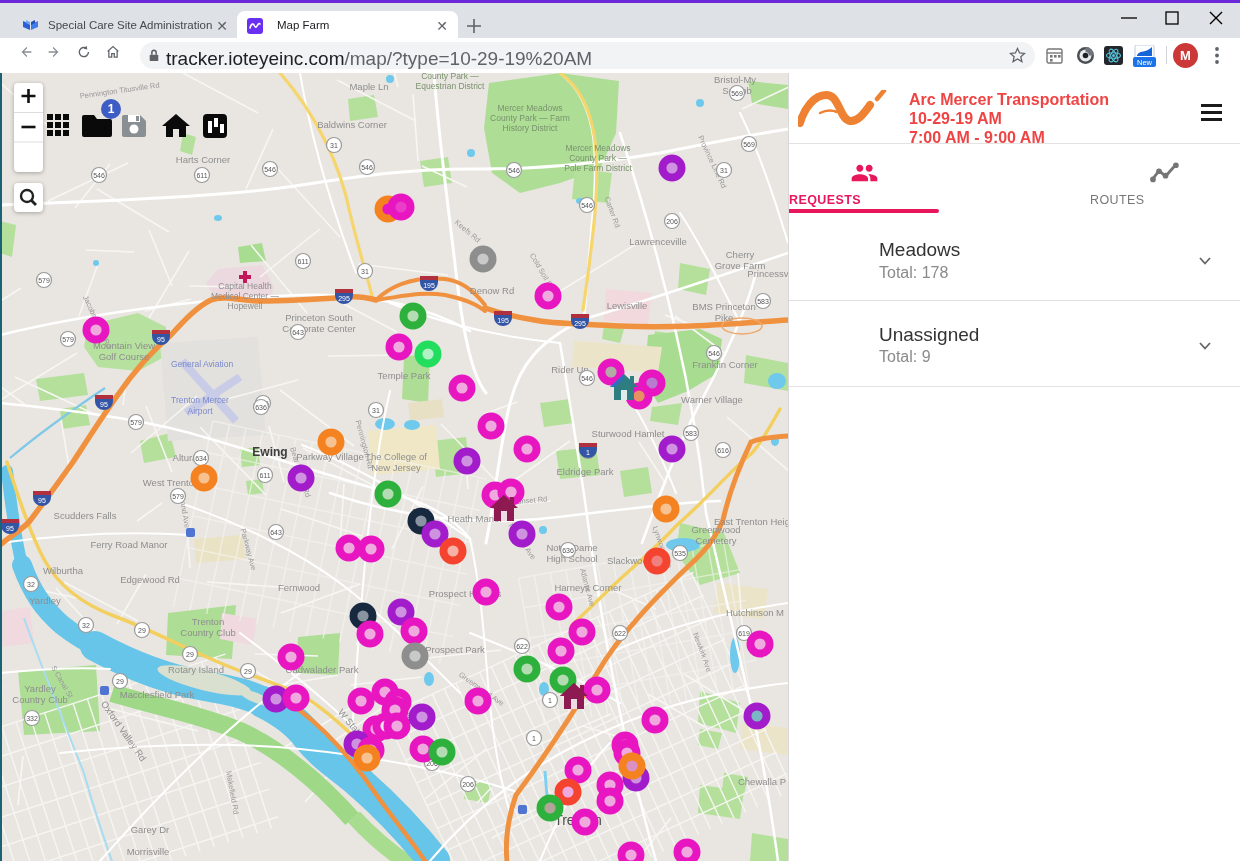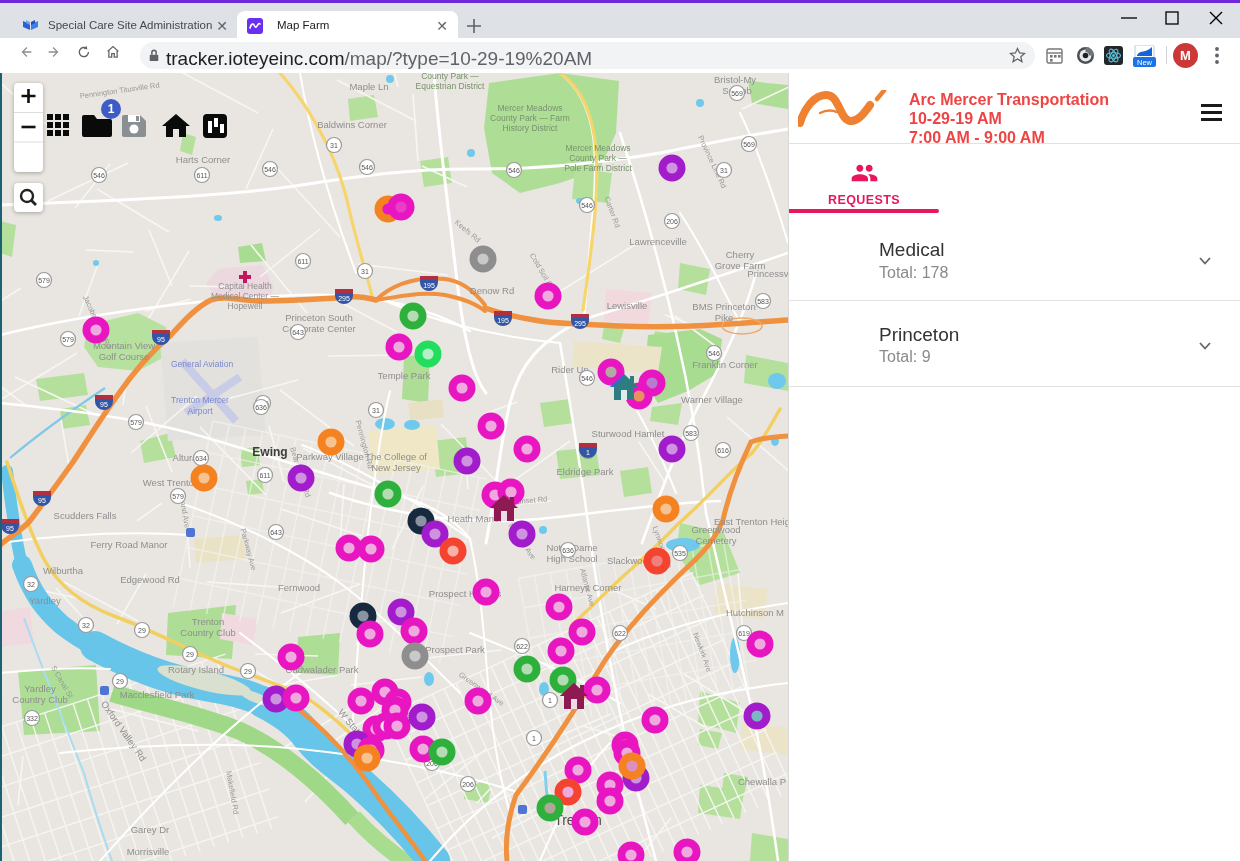--- a/index.html
+++ b/index.html
@@ -15,21 +15,21 @@
 .pill{position:absolute;left:140px;top:4px;width:895px;height:27px;background:#f1f3f4;border-radius:14px}
 .url{position:absolute;left:26px;top:6px;font-size:19px;color:#202124;white-space:nowrap}
 .url .g{color:#5f6368}
 .main{position:absolute;left:0;top:73px;width:1240px;height:788px}
 .sidebar{position:absolute;left:788px;top:0;width:452px;height:788px;background:#fff;border-left:1px solid #d8d8d8}
 .shead{position:absolute;left:0;top:0;width:100%;height:71px;border-bottom:1px solid #e2e2e2}
 .stitle{position:absolute;left:120px;top:17px;font-size:16px;font-weight:bold;color:#ef4444;line-height:19px}
 .burger{position:absolute;right:18px;top:31px;width:21px;height:17px}
 .burger div{height:2.6px;background:#1a1a1a;margin-bottom:4.4px}
 .tabsrow{position:absolute;left:0;top:72px;width:100%;height:70px}
-.stab{position:absolute;top:0;width:150px;height:70px;text-align:center}
+.stab{position:absolute;top:0;width:150px;height:70px;text-align:left}
 .stab .lbl{position:absolute;width:100%;top:48px;font-size:12.5px;letter-spacing:.4px;color:#777}
 .stab.active .lbl{color:#e8175c;font-weight:bold}
 .underline{position:absolute;left:0;top:64px;width:150px;height:4px;background:#e8175c;border-radius:0 3px 3px 0}
 .item{position:absolute;left:0;width:100%;border-bottom:1px solid #e2e2e2}
 .item .t1{position:absolute;left:90px;font-size:19px;color:#333}
 .item .t2{position:absolute;left:90px;font-size:16px;color:#8a8a8a}
 .chev{position:absolute;right:28px;width:14px;height:14px}
 svg{display:block}
 </style></head><body>
 <div class="win">
@@ -907,31 +907,41 @@
             <div></div>
           </div>
 </div>
 <div class="tabsrow">
 <div class="stab active" style="left:0">
 <svg style="position:absolute;left:61px;top:14px" width="29" height="28" viewBox="0 0 24 24">
               <path fill="#e8175c" d="M16 11c1.66 0 2.99-1.34 2.99-3S17.66 5 16 5s-3 1.34-3 3 1.34 3 3 3zm-8 0c1.66 0 2.99-1.34 2.99-3S9.66 5 8 5 5 6.34 5 8s1.34 3 3 3zm0 2c-2.33 0-7 1.17-7 3.5V19h14v-2.5c0-2.33-4.67-3.5-7-3.5zm8 0c-.29 0-.62.02-.97.05 1.16.84 1.97 1.97 1.97 3.45V19h6v-2.5c0-2.33-4.67-3.5-7-3.5z"></path>
             </svg>
 <div class="lbl">REQUESTS</div>
 </div>
+<div class="stab" style="left:301px">
+<svg style="position:absolute;left:59px;top:17px" width="32" height="24" viewBox="0 0 27 22">
+              <path d="M2 16 L8 8 L14 13 L23 3" fill="none" stroke="#757575" stroke-width="2.6"></path>
+              <circle cx="2.5" cy="16" r="2.6" fill="#757575"></circle>
+              <circle cx="8" cy="8.5" r="2.6" fill="#757575"></circle>
+              <circle cx="14" cy="12.5" r="2.6" fill="#757575"></circle>
+              <circle cx="23.5" cy="3" r="2.6" fill="#757575"></circle>
+            </svg>
+<div class="lbl">ROUTES</div>
+</div>
 <div class="underline"></div>
 </div>
 <div class="item" style="top:142px;height:86px">
- <div class="t1" style="top:24px">Medical</div>
+ <div class="t1" style="top:24px">Meadows</div>
  <div class="t2" style="top:49px">Total: 178</div>
  <svg class="chev" style="top:39px" viewBox="0 0 14 14">
             <path d="M2 4 L7 9.5 L12 4" fill="none" stroke="#666" stroke-width="1.8"></path>
           </svg>
 </div>
 <div class="item" style="top:228px;height:86px">
- <div class="t1" style="top:23px">Princeton</div>
+ <div class="t1" style="top:23px">Unassigned</div>
  <div class="t2" style="top:47px">Total: 9</div>
  <svg class="chev" style="top:38px" viewBox="0 0 14 14">
             <path d="M2 4 L7 9.5 L12 4" fill="none" stroke="#666" stroke-width="1.8"></path>
           </svg>
 </div>
 </div>
 <div style="position:absolute;left:0;top:0;width:2px;height:861px;background:#1c6174"></div>
 </div>
   </div>
 </body></html>

